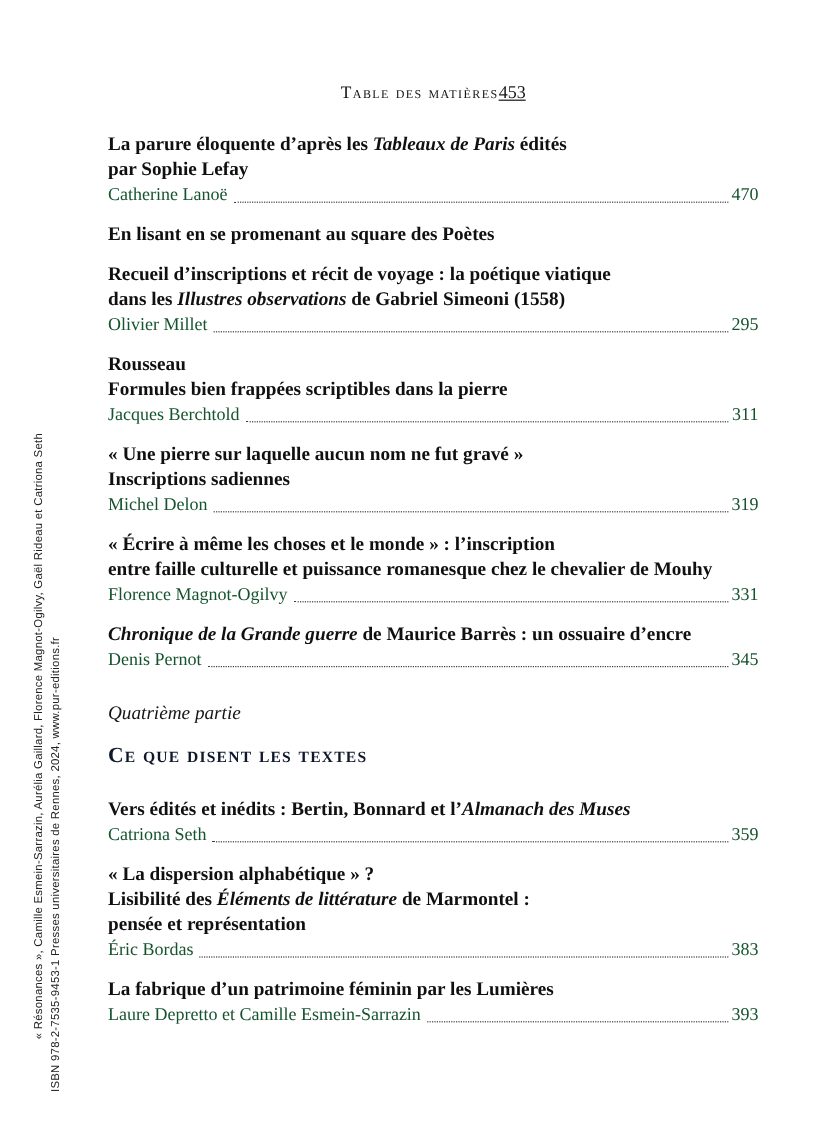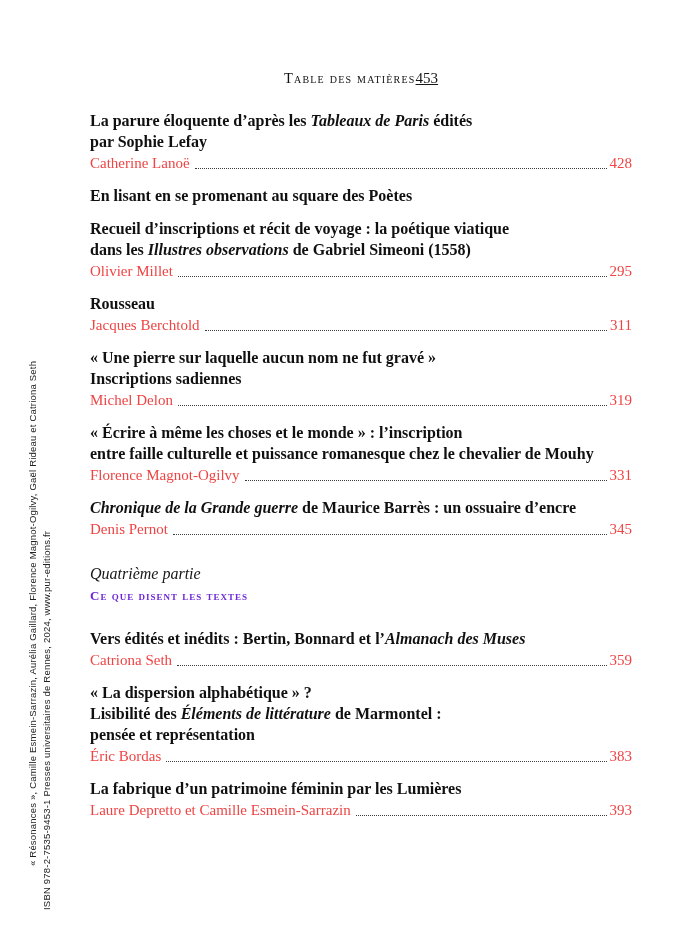--- a/index.html
+++ b/index.html
@@ -48,39 +48,39 @@
     color: #101010;
   }
   .entry-title .it { font-style: italic; margin-top: 36px; }
 
   .entry-line {
     display: flex;
     align-items: flex-end;
     font-size: 15px;
     line-height: 20px;
     margin-top: 1px;
-    color: #ef4444;
+    color: #14532d;
   }
   .leader {
     flex: 1 1 auto;
     min-width: 20px;
     border-bottom: 1.6px dotted #3c3c3c;
     margin: 0 3px 4px 5px;
   }
   .pagenum { font-size: 15px; }
 
   .part-heading { text-align: left; margin: 26px 0 24px 0; }
   .part-label { font-style: italic; font-size: 16px; color: #161616; }
   .part-title {
     font-variant: small-caps;
     font-weight: bold;
-    font-size: 13px;
+    font-size: 18px;
     letter-spacing: 1px;
-    margin-top: 5px;
-    color: #6d28d9;
+    margin-top: 15px;
+    color: #0f172a;
   }
 
   .spine-line {
     position: absolute;
     transform: rotate(-90deg);
     transform-origin: 0 0;
     white-space: nowrap;
     font-family: "Liberation Sans", "DejaVu Sans", sans-serif;
     font-size: 9.5px;
     letter-spacing: 0.2px;
@@ -102,36 +102,36 @@
     <span class="header-page">453</span>
   </div>
 
   <div class="content">
     <div id="entries-top">
         <div class="entry">
           <div class="entry-title"><span>La parure éloquente d’après les </span><span class="it">Tableaux de Paris</span><span> édités</span><br><span>par Sophie Lefay</span></div>
           <div class="entry-line">
             <span class="author">Catherine Lanoë</span>
             <span class="leader"></span>
-            <span class="pagenum">428</span>
+            <span class="pagenum">470</span>
           </div>
         </div>
         <div class="entry">
           <div class="entry-title"><span>En lisant en se promenant au square des Poètes</span></div>
         </div>
         <div class="entry">
           <div class="entry-title"><span>Recueil d’inscriptions et récit de voyage : la poétique viatique</span><br><span>dans les </span><span class="it">Illustres observations</span><span> de Gabriel Simeoni (1558)</span></div>
           <div class="entry-line">
             <span class="author">Olivier Millet</span>
             <span class="leader"></span>
             <span class="pagenum">295</span>
           </div>
         </div>
         <div class="entry">
-          <div class="entry-title"><span>Rousseau</span><br></div>
+          <div class="entry-title"><span>Rousseau</span><br><span>Formules bien frappées scriptibles dans la pierre</span></div>
           <div class="entry-line">
             <span class="author">Jacques Berchtold</span>
             <span class="leader"></span>
             <span class="pagenum">311</span>
           </div>
         </div>
         <div class="entry">
           <div class="entry-title"><span>« Une pierre sur laquelle aucun nom ne fut gravé »</span><br><span>Inscriptions sadiennes</span></div>
           <div class="entry-line">
             <span class="author">Michel Delon</span>

